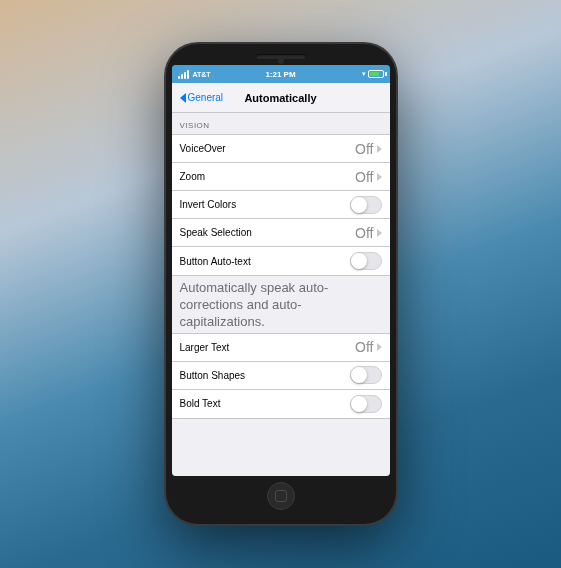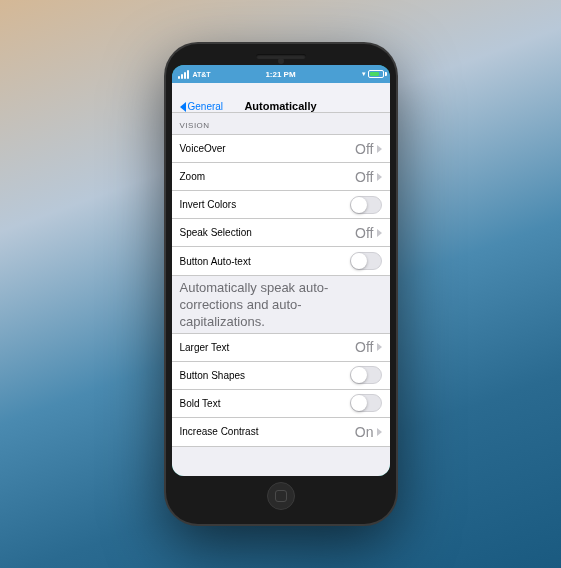--- a/index.html
+++ b/index.html
@@ -59,21 +59,21 @@
       left: 50%;
       transform: translateX(-50%);
     }
 
     
     .screen {
       width: 100%;
       flex: 1;
       background: #14b8a6;
       overflow: hidden;
-      border-radius: 12px;
+      border-radius: 4px;
       display: flex;
       flex-direction: column;
     }
 
     
     .status-bar {
       background: #4a9fd4;
       height: 18px;
       display: flex;
       align-items: center;
@@ -138,21 +138,21 @@
       display: flex; align-items: flex-end; gap: 1px;
     }
     .bar { background: white; width: 2px; border-radius: 1px; }
 
     
     .nav-bar {
       background: #f2f2f7;
       border-bottom: 0.5px solid #c8c8c8;
       height: 30px;
       display: flex;
-      align-items: flex-end;
+      align-items: center;
       padding: 0 8px;
       flex-shrink: 0;
       position: relative;
     }
     .back-btn {
       display: flex;
       align-items: center;
       gap: 2px;
       color: #007aff;
       font-size: 10px;
@@ -377,27 +377,20 @@
           </div>
         </div>
 
         <div class="list-item">
           <span class="item-label">Bold Text</span>
           <div class="toggle">
             <div class="toggle-knob"></div>
           </div>
         </div>
 
-        <div class="list-item">
-          <span class="item-label">Increase Contrast</span>
-          <div class="item-right">
-            <span>On</span>
-            <div class="chevron-right"></div>
-          </div>
-        </div>
       </div>
     </div>
   </div>
 
   <div class="home-btn">
     <div class="home-inner"></div>
   </div>
 </div>
 
 </body></html>

